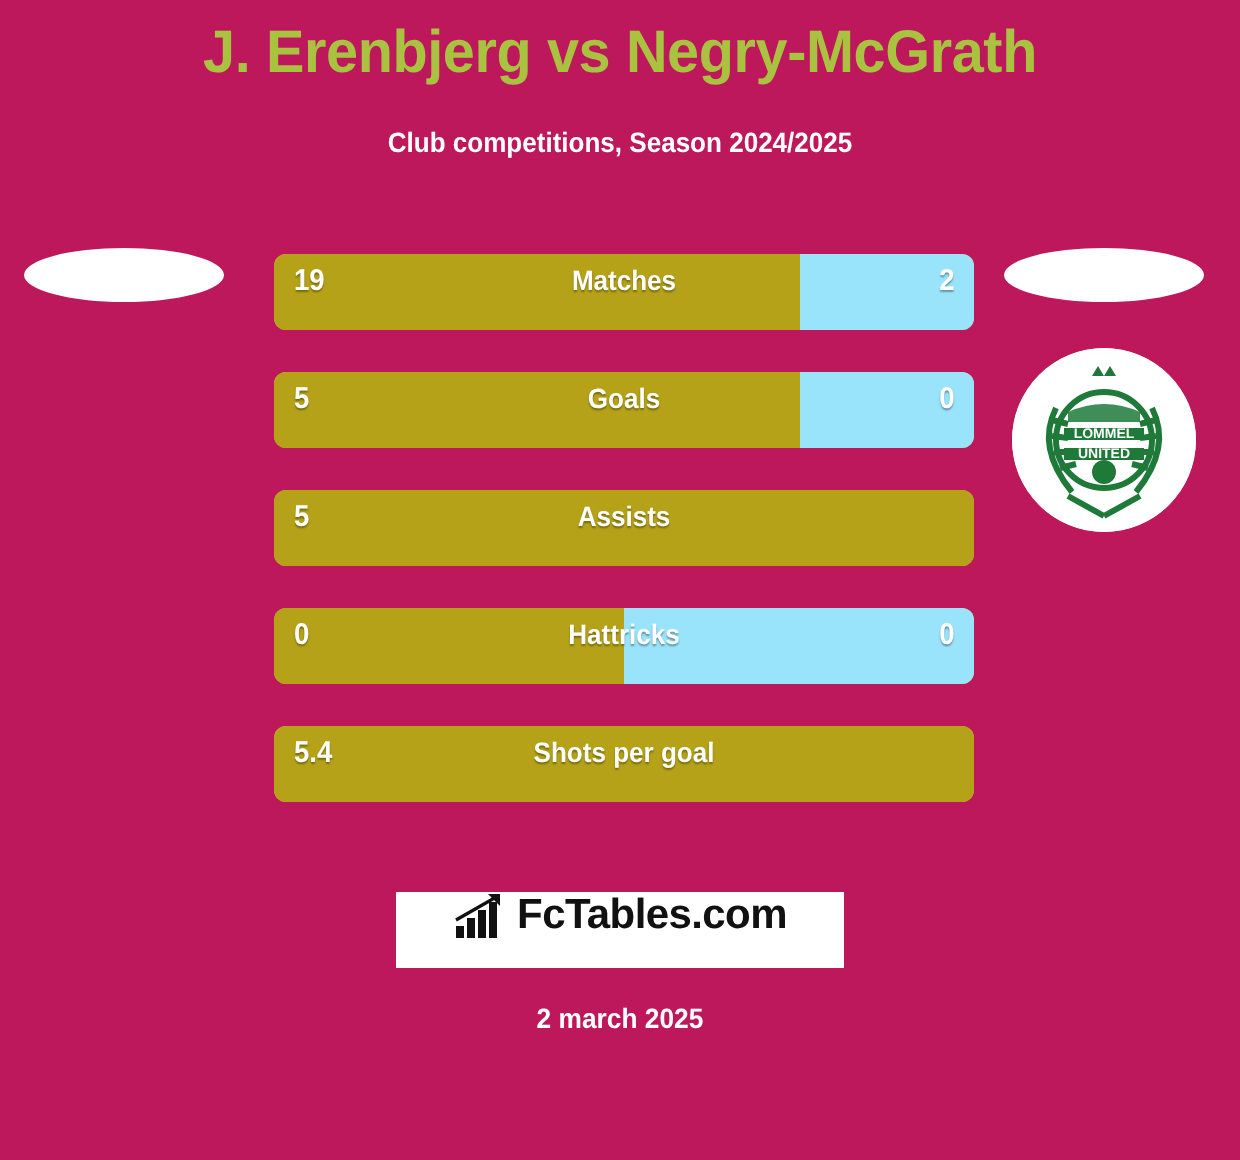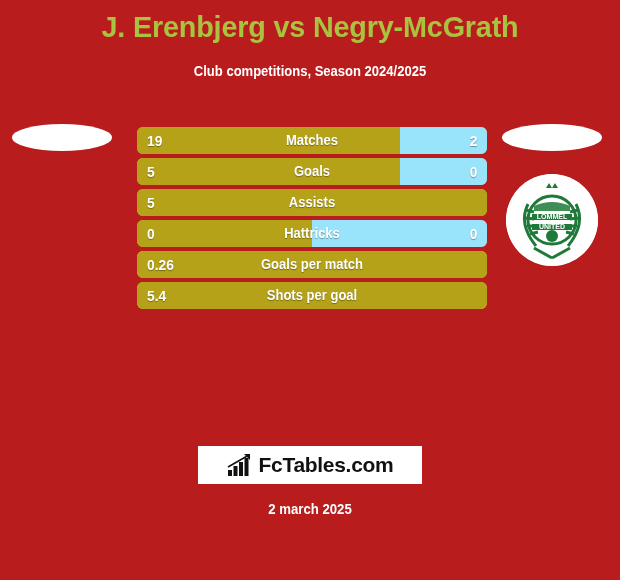--- a/index.html
+++ b/index.html
@@ -7,21 +7,21 @@
     width: 620px;
     height: 580px;
     background: #333333;
     font-family: "Liberation Sans", sans-serif;
     overflow: hidden;
   }
   .page {
     position: relative;
     width: 620px;
     height: 580px;
-    background: #b91c1c;
+    background: #be185d;
   }
 
   
   .title {
     position: absolute;
     top: 10px;
     left: 0;
     width: 620px;
     text-align: center;
     color: #a9c23f;
@@ -71,22 +71,22 @@
 
   
   .rows {
     position: absolute;
     left: 137px;
     top: 127px;
     width: 350px;
   }
   .row {
     position: relative;
-    height: 27px;
-    margin-bottom: 4px;
+    height: 38px;
+    margin-bottom: 21px;
     border-radius: 6px;
     overflow: hidden;
     background: #b5a219;
     box-shadow: inset 0 0 0 1px rgba(255,255,255,0.22);
   }
   .row .fill-left {
     position: absolute;
     left: 0; top: 0; bottom: 0;
     background: #b5a219;
   }
@@ -122,21 +122,20 @@
 
   
   .logo-box {
     position: absolute;
     left: 198px;
     top: 446px;
     width: 224px;
     height: 38px;
     background: #ffffff;
     display: flex;
-    align-items: center;
     justify-content: center;
     gap: 6px;
   }
   .logo-mark { width: 26px; height: 24px; display: block; }
   .logo-text {
     color: #111111;
     font-size: 21px;
     font-weight: bold;
     letter-spacing: -0.3px;
   }
@@ -204,25 +203,20 @@
       </div>
       <div class="row">
         <div class="fill-left" style="width: 50%;"></div>
         <div class="fill-right" style="width: 50%;"></div>
         <span class="val left">0</span>
         <span class="label">Hattricks</span>
         <span class="val right">0</span>
       </div>
       <div class="row">
         <div class="fill-left" style="width: 100%;"></div>
-        <span class="val left">0.26</span>
-        <span class="label">Goals per match</span>
-      </div>
-      <div class="row">
-        <div class="fill-left" style="width: 100%;"></div>
         <span class="val left">5.4</span>
         <span class="label">Shots per goal</span>
       </div>
     </div>
 
   <div class="logo-box">
     <svg class="logo-mark" viewBox="0 0 26 24">
       <rect x="1" y="17" width="4" height="6" fill="#111111"></rect>
       <rect x="6.5" y="13" width="4" height="10" fill="#111111"></rect>
       <rect x="12" y="9" width="4" height="14" fill="#111111"></rect>

